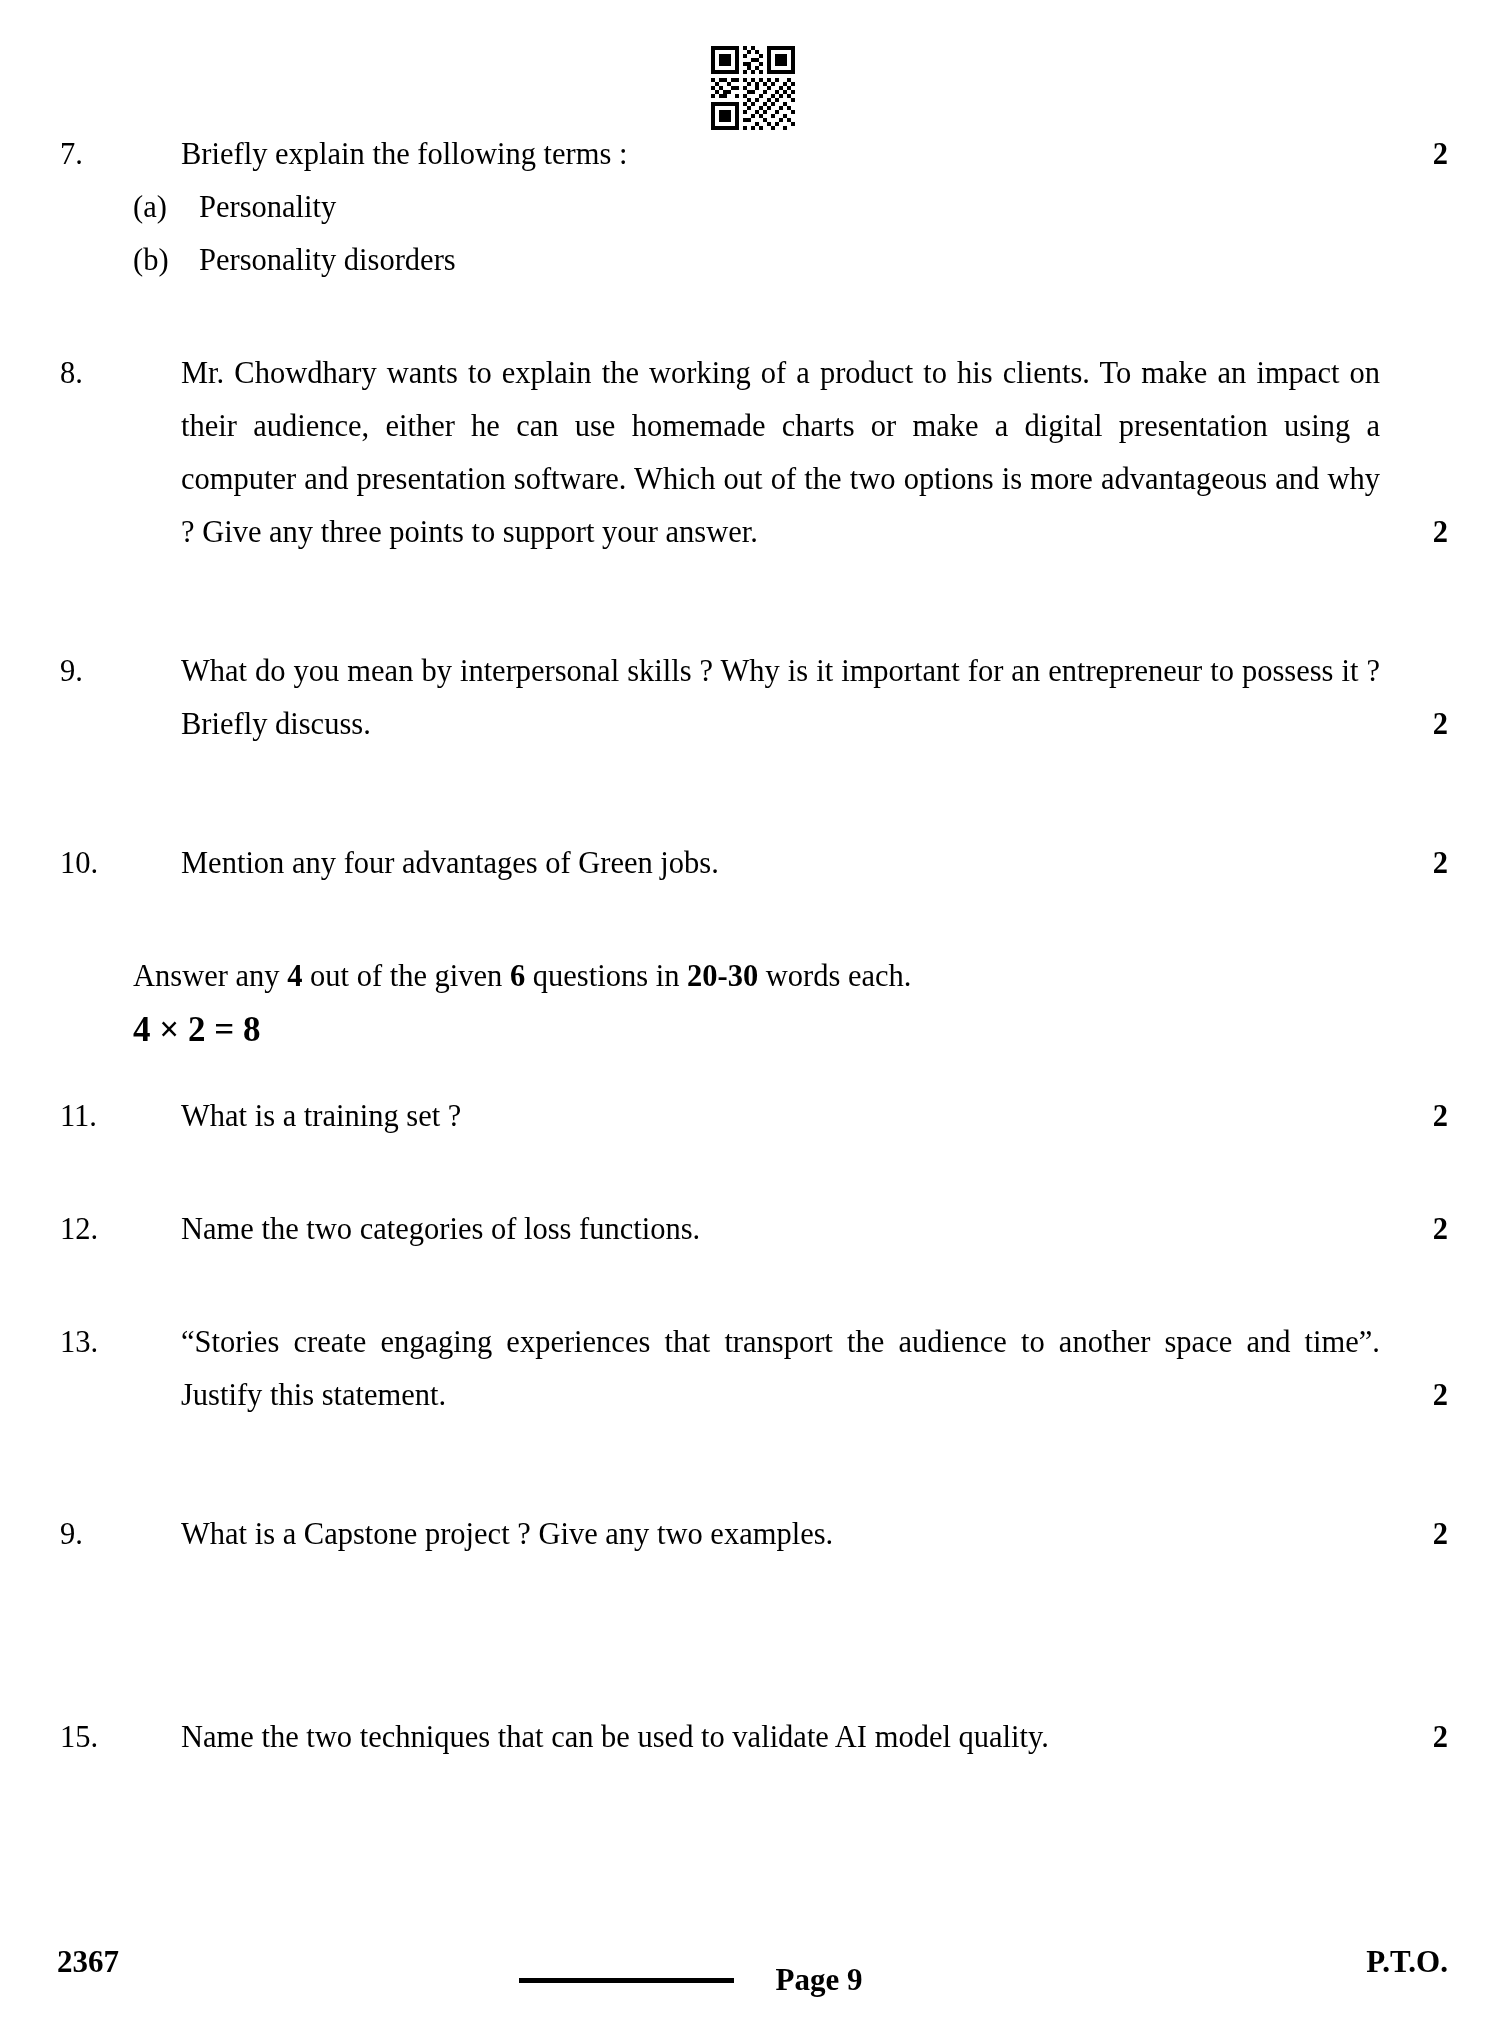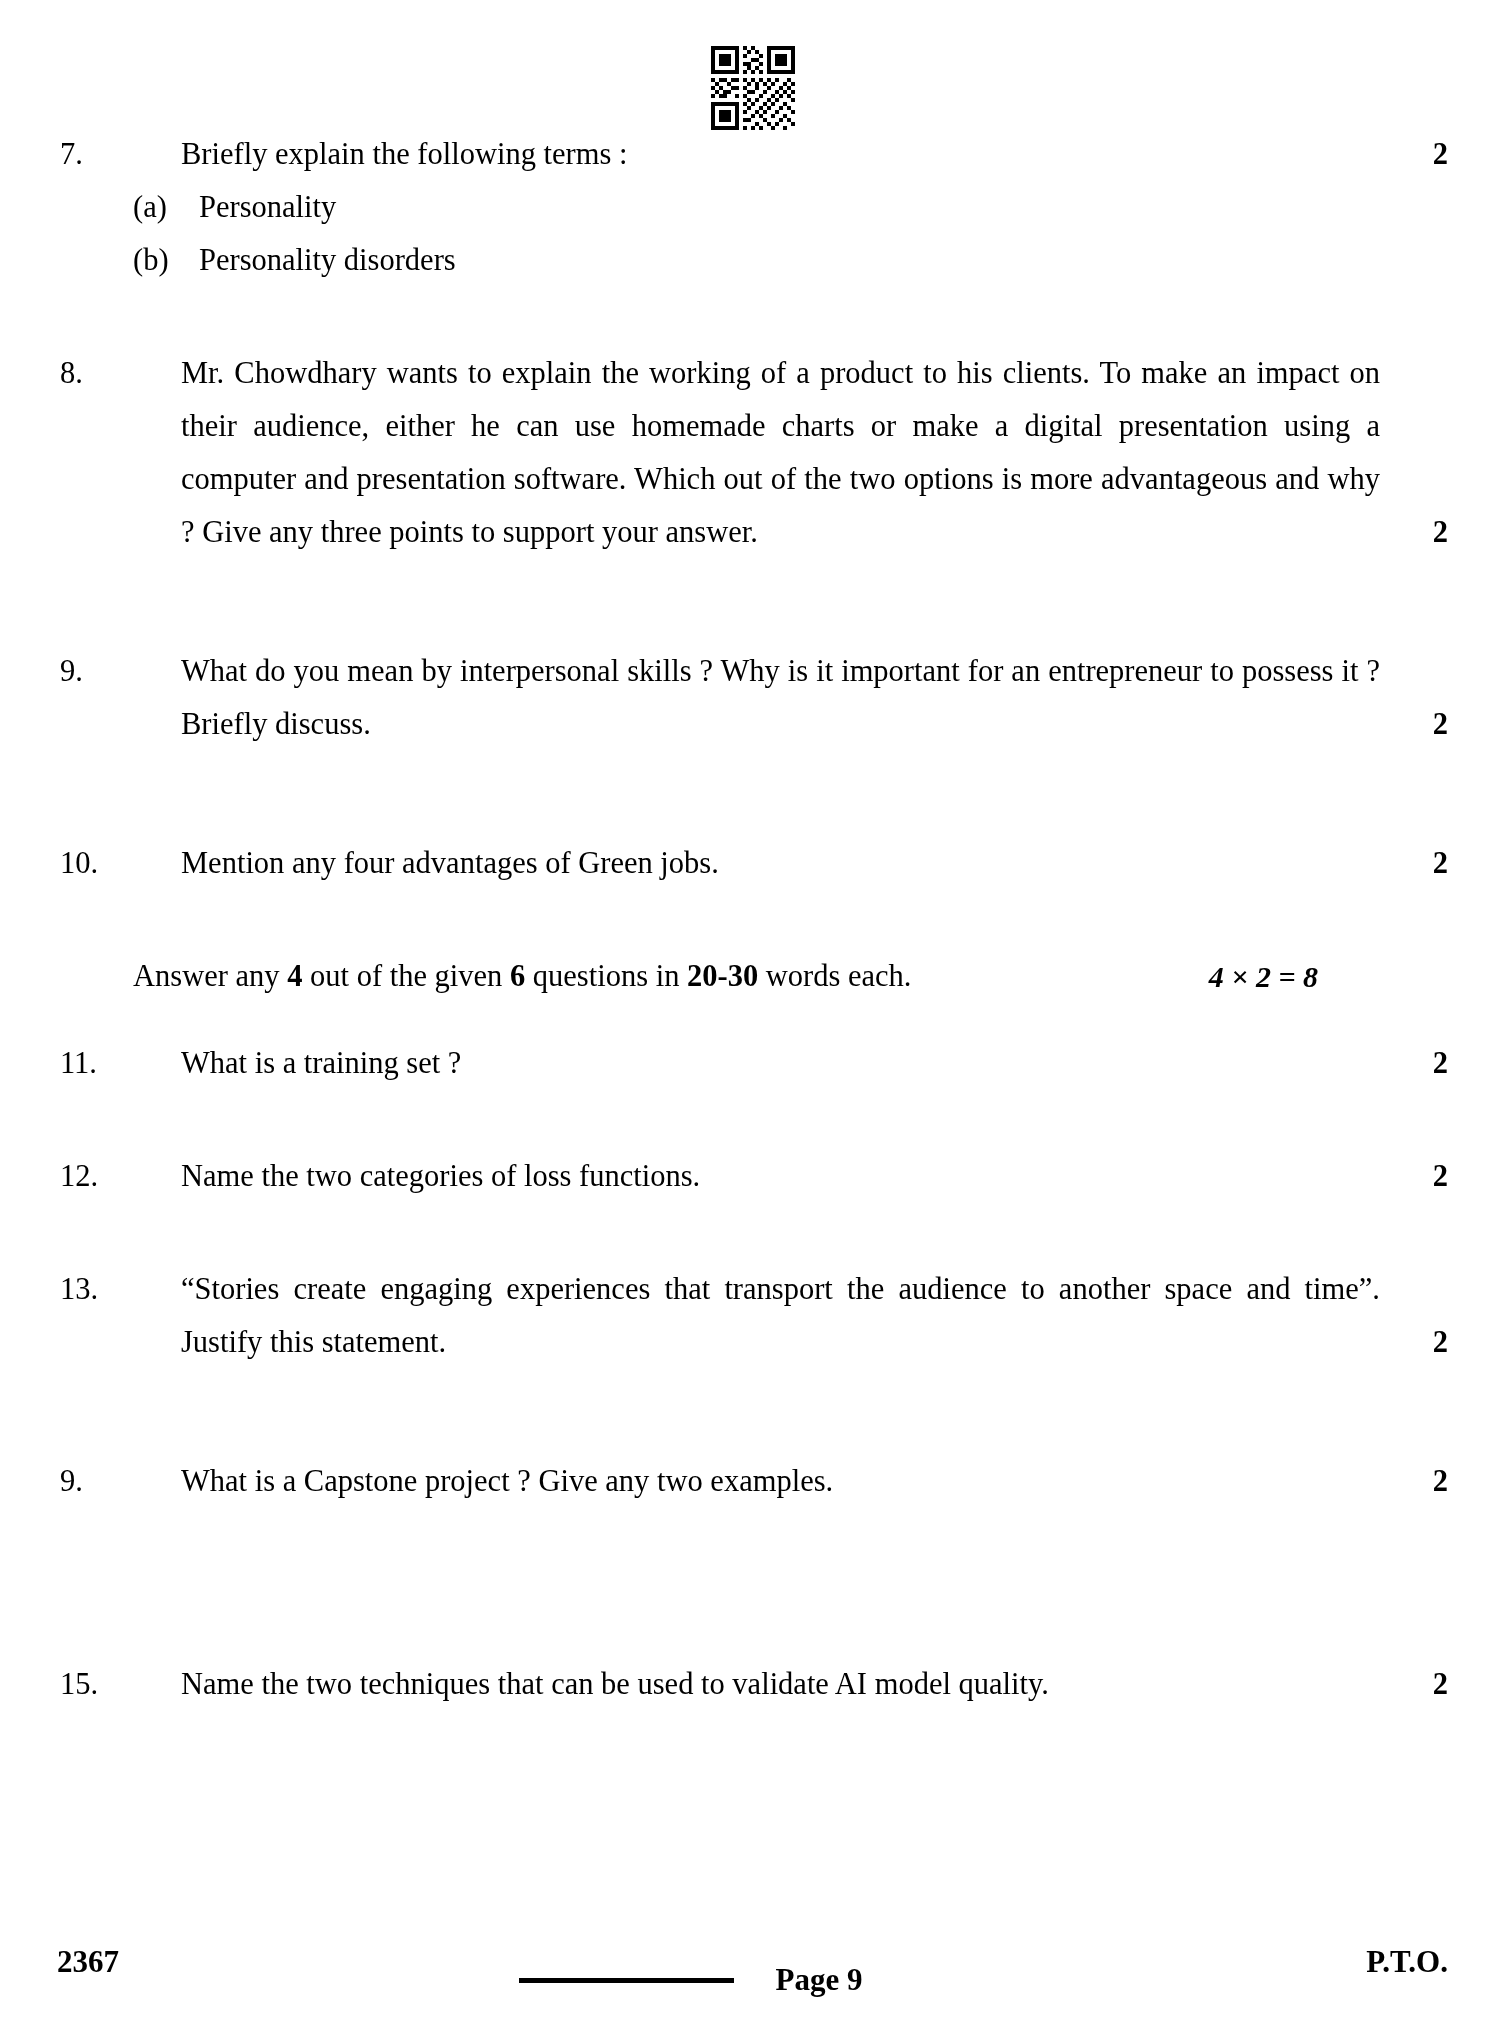--- a/index.html
+++ b/index.html
@@ -99,36 +99,36 @@
   }
 
   
   .instr-row {
     display: flex;
     align-items: flex-start;
     width: 1375px;
     box-sizing: border-box;
     padding-left: 133px;
     padding-right: 57px;
+    flex-direction: column;
   }
   .instr-text {
     flex: 1 1 auto;
     font-size: 30.5px;
     line-height: 53px;
     font-weight: 400;
   }
   .instr-text b { font-weight: 700; }
   .instr-marks {
     flex: 0 0 auto;
-    font-size: 30px;
+    font-size: 35px;
     line-height: 53px;
     font-weight: 700;
     white-space: nowrap;
     padding-right: 0px;
-    font-style: italic;
   }
 
   
   .gap-sm { height: 34px; }
   .gap-md { height: 60px; }
   .gap-lg { height: 86px; }
   .gap-xl { height: 150px; }
 
   
   .footer {

